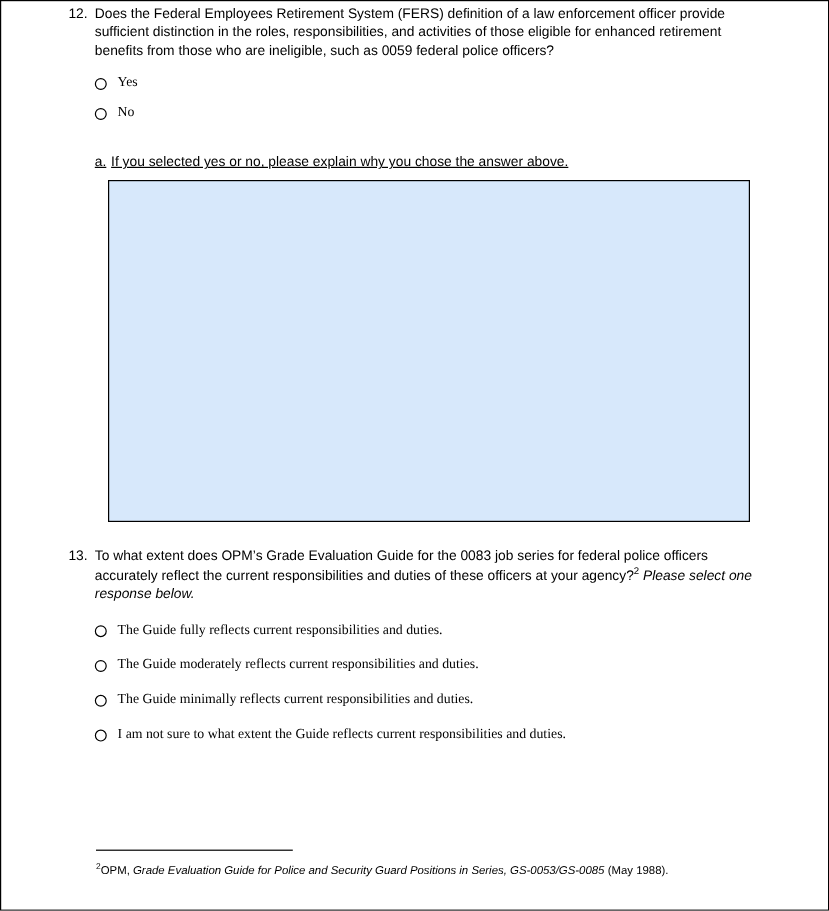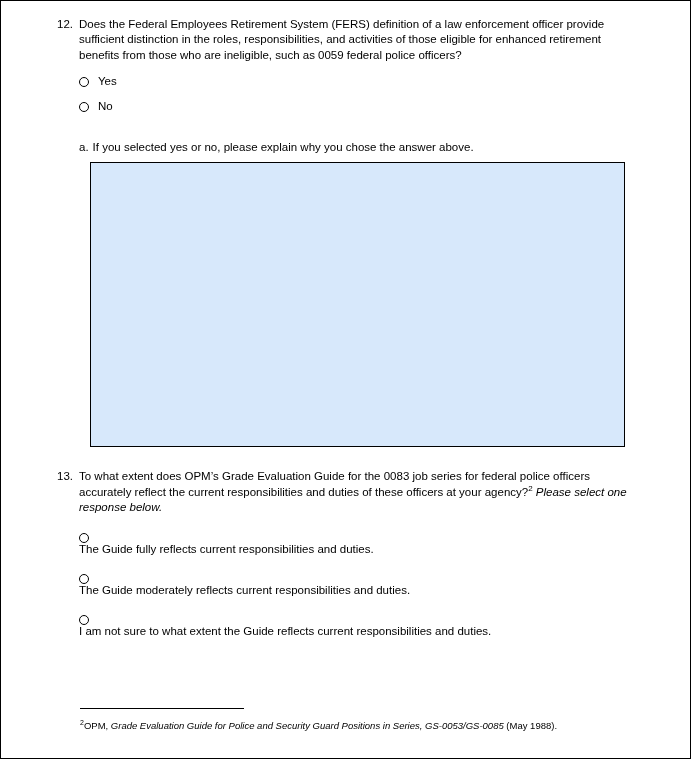--- a/index.html
+++ b/index.html
@@ -16,21 +16,21 @@
     width: 691px;
     height: 759px;
     box-sizing: border-box;
     border: 1px solid #000000;
     background: #ffffff;
     overflow: hidden;
   }
   .content {
     position: absolute;
     left: 56px;
-    top: 16px;
+    top: 4px;
     width: 580px;
   }
 
   
   .question {
     display: flex;
     align-items: flex-start;
     font-size: 11.5px;
     line-height: 15.4px;
   }
@@ -47,20 +47,21 @@
   }
   sup.fn {
     font-size: 8px;
     vertical-align: super;
     line-height: 0;
   }
 
   
   .options {
     margin-top: 12px;
+    font-family: Liberation Serif, serif;
   }
   .option {
     display: flex;
     align-items: flex-start;
     margin-left: 22px;
     margin-bottom: 12px;
   }
   .radio {
     flex: 0 0 auto;
     width: 10px;
@@ -75,20 +76,21 @@
   .option-label {
     font-size: 11.5px;
     line-height: 13px;
   }
 
   
   .subpart {
     margin-left: 22px;
     margin-top: 28px;
     font-size: 11.5px;
+    text-decoration: underline;
   }
   .subpart .sub-letter {
     margin-right: 4px;
   }
 
   .textbox {
     margin-left: 33px;
     margin-top: 9px;
     width: 535px;
     height: 285px;
@@ -100,21 +102,20 @@
   
   .block-13 {
     margin-top: 22px;
     justify-content: center;
   }
   .options-13 {
     margin-top: 16px;
   }
   .options-13 .option {
     margin-bottom: 16px;
-    flex-direction: column;
   }
 
   
   .footnote-area {
     position: absolute;
     left: 79px;
     top: 707px;
     width: 540px;
   }
   .footnote-rule {
@@ -171,20 +172,24 @@
       <div class="option">
         <span class="radio"></span>
         <span class="option-label">The Guide fully reflects current responsibilities and duties.</span>
       </div>
       <div class="option">
         <span class="radio"></span>
         <span class="option-label">The Guide moderately reflects current responsibilities and duties.</span>
       </div>
       <div class="option">
         <span class="radio"></span>
+        <span class="option-label">The Guide minimally reflects current responsibilities and duties.</span>
+      </div>
+      <div class="option">
+        <span class="radio"></span>
         <span class="option-label">I am not sure to what extent the Guide reflects current responsibilities and duties.</span>
       </div>
     </div>
 
   </div>
 
   <div class="footnote-area">
     <div class="footnote-rule"></div>
     <div class="footnote-text"><sup class="fn">2</sup><span>OPM, </span><span class="italic">Grade Evaluation Guide for Police and Security Guard Positions in Series, GS-0053/GS-0085</span><span> (May 1988).</span></div>
   </div>

